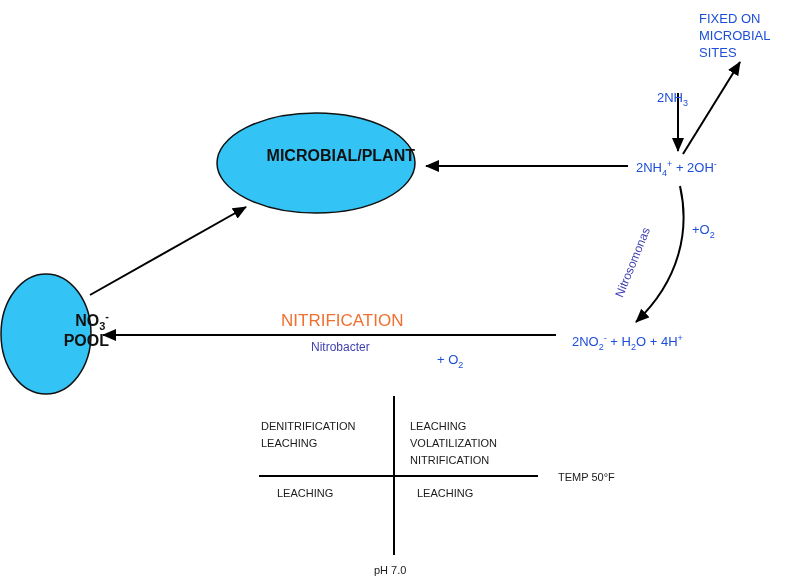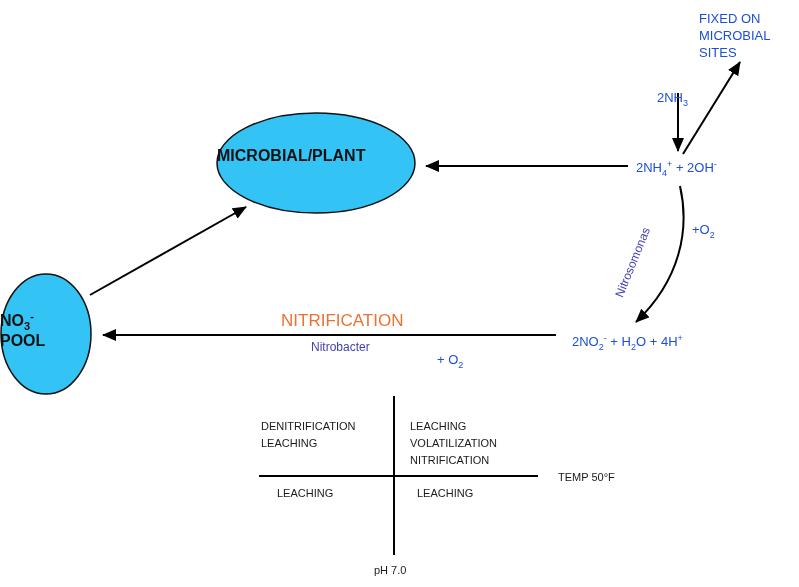--- a/index.html
+++ b/index.html
@@ -1,20 +1,20 @@
 <!DOCTYPE html>
 <html><head>
 <meta charset="utf-8">
 <style>
   html, body { margin: 0; padding: 0; background: #ffffff; }
   body { width: 799px; height: 587px; position: relative; overflow: hidden; font-family: "Liberation Sans", sans-serif; color: #111; }
   #canvas { position: absolute; left: 0; top: 0; width: 799px; height: 587px; }
   .lbl { position: absolute; font-size: 13px; line-height: 15px; white-space: nowrap; color: #1d4ed8; }
   .lbl sub, .lbl sup { font-size: 9px; line-height: 0; }
-  .node-text { position: absolute; font-weight: bold; font-size: 16px; line-height: 20px; text-align: left; color: #111; }
+  .node-text { position: absolute; font-weight: bold; font-size: 16px; line-height: 20px; text-align: right; color: #111; }
   .quad { position: absolute; font-size: 11px; line-height: 17px; color: #1a1a1a; white-space: nowrap; }
   .blue { color: #3f3fb0; }
   .orange { color: #f07030; font-size: 17px; }
 </style>
 </head>
 <body>
 
 <svg id="canvas" width="799" height="587" viewBox="0 0 799 587">
   <defs>
     <marker id="ah" markerWidth="10" markerHeight="10" refX="9" refY="5" orient="auto" markerUnits="userSpaceOnUse">

